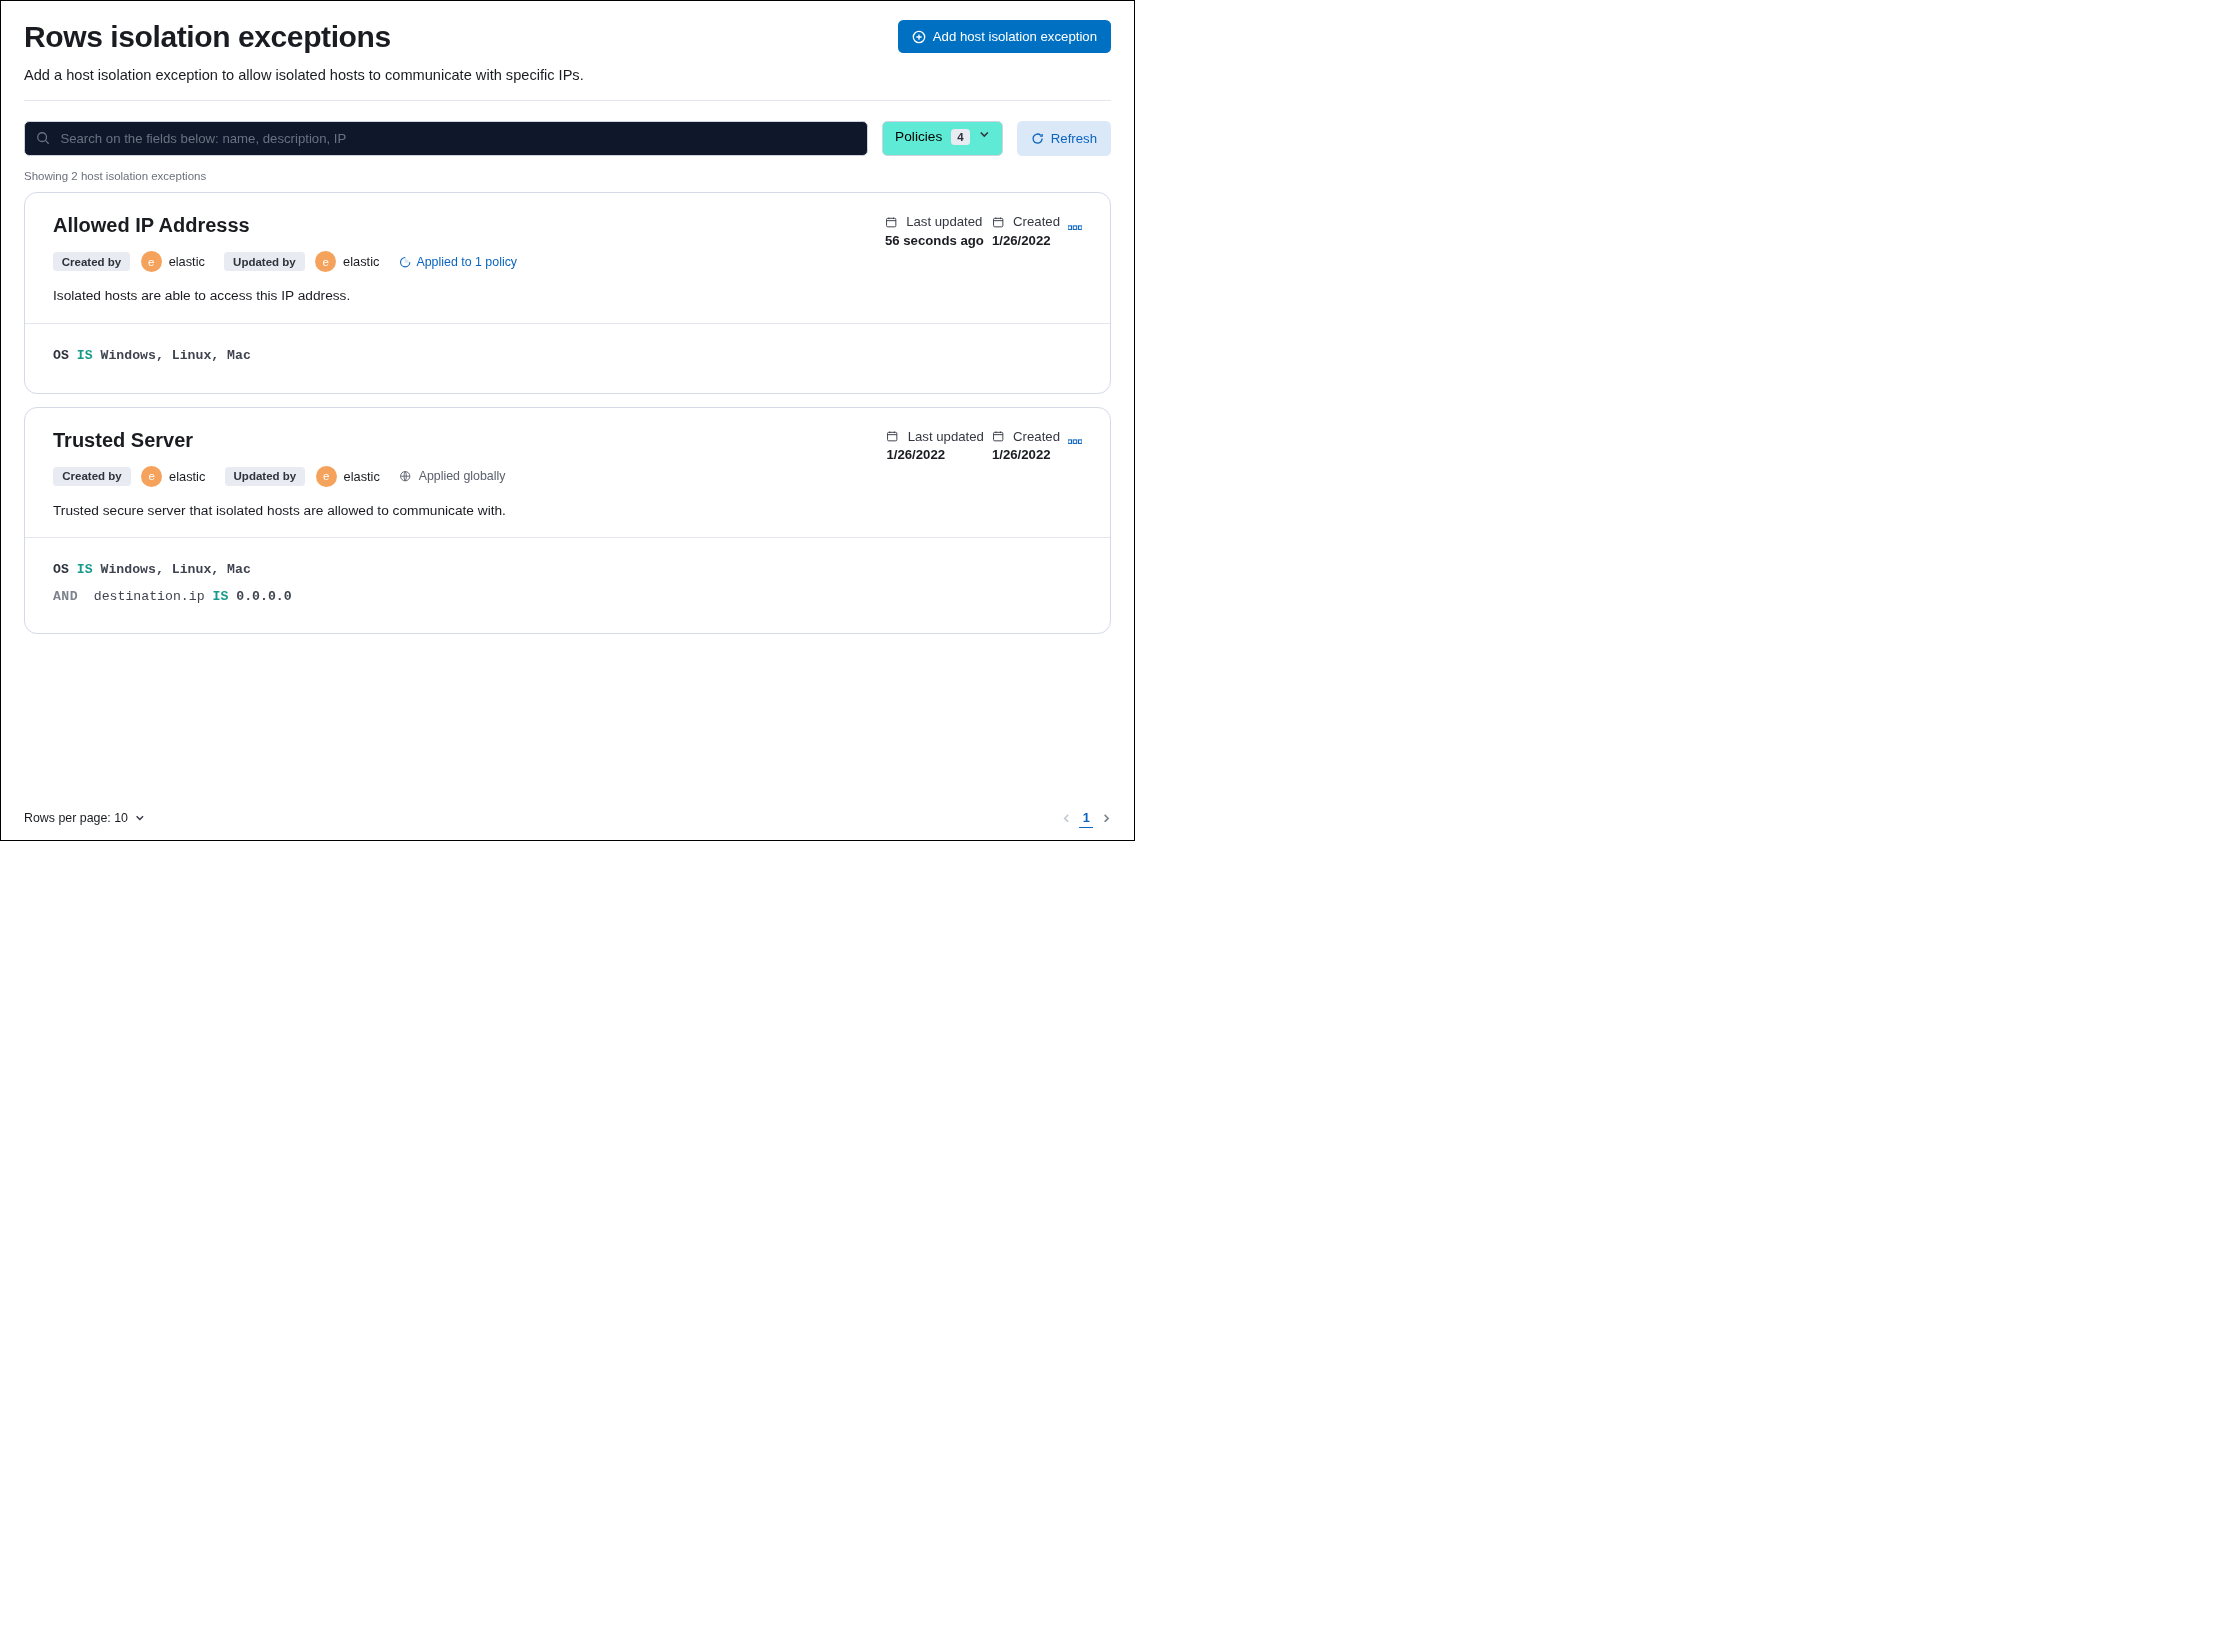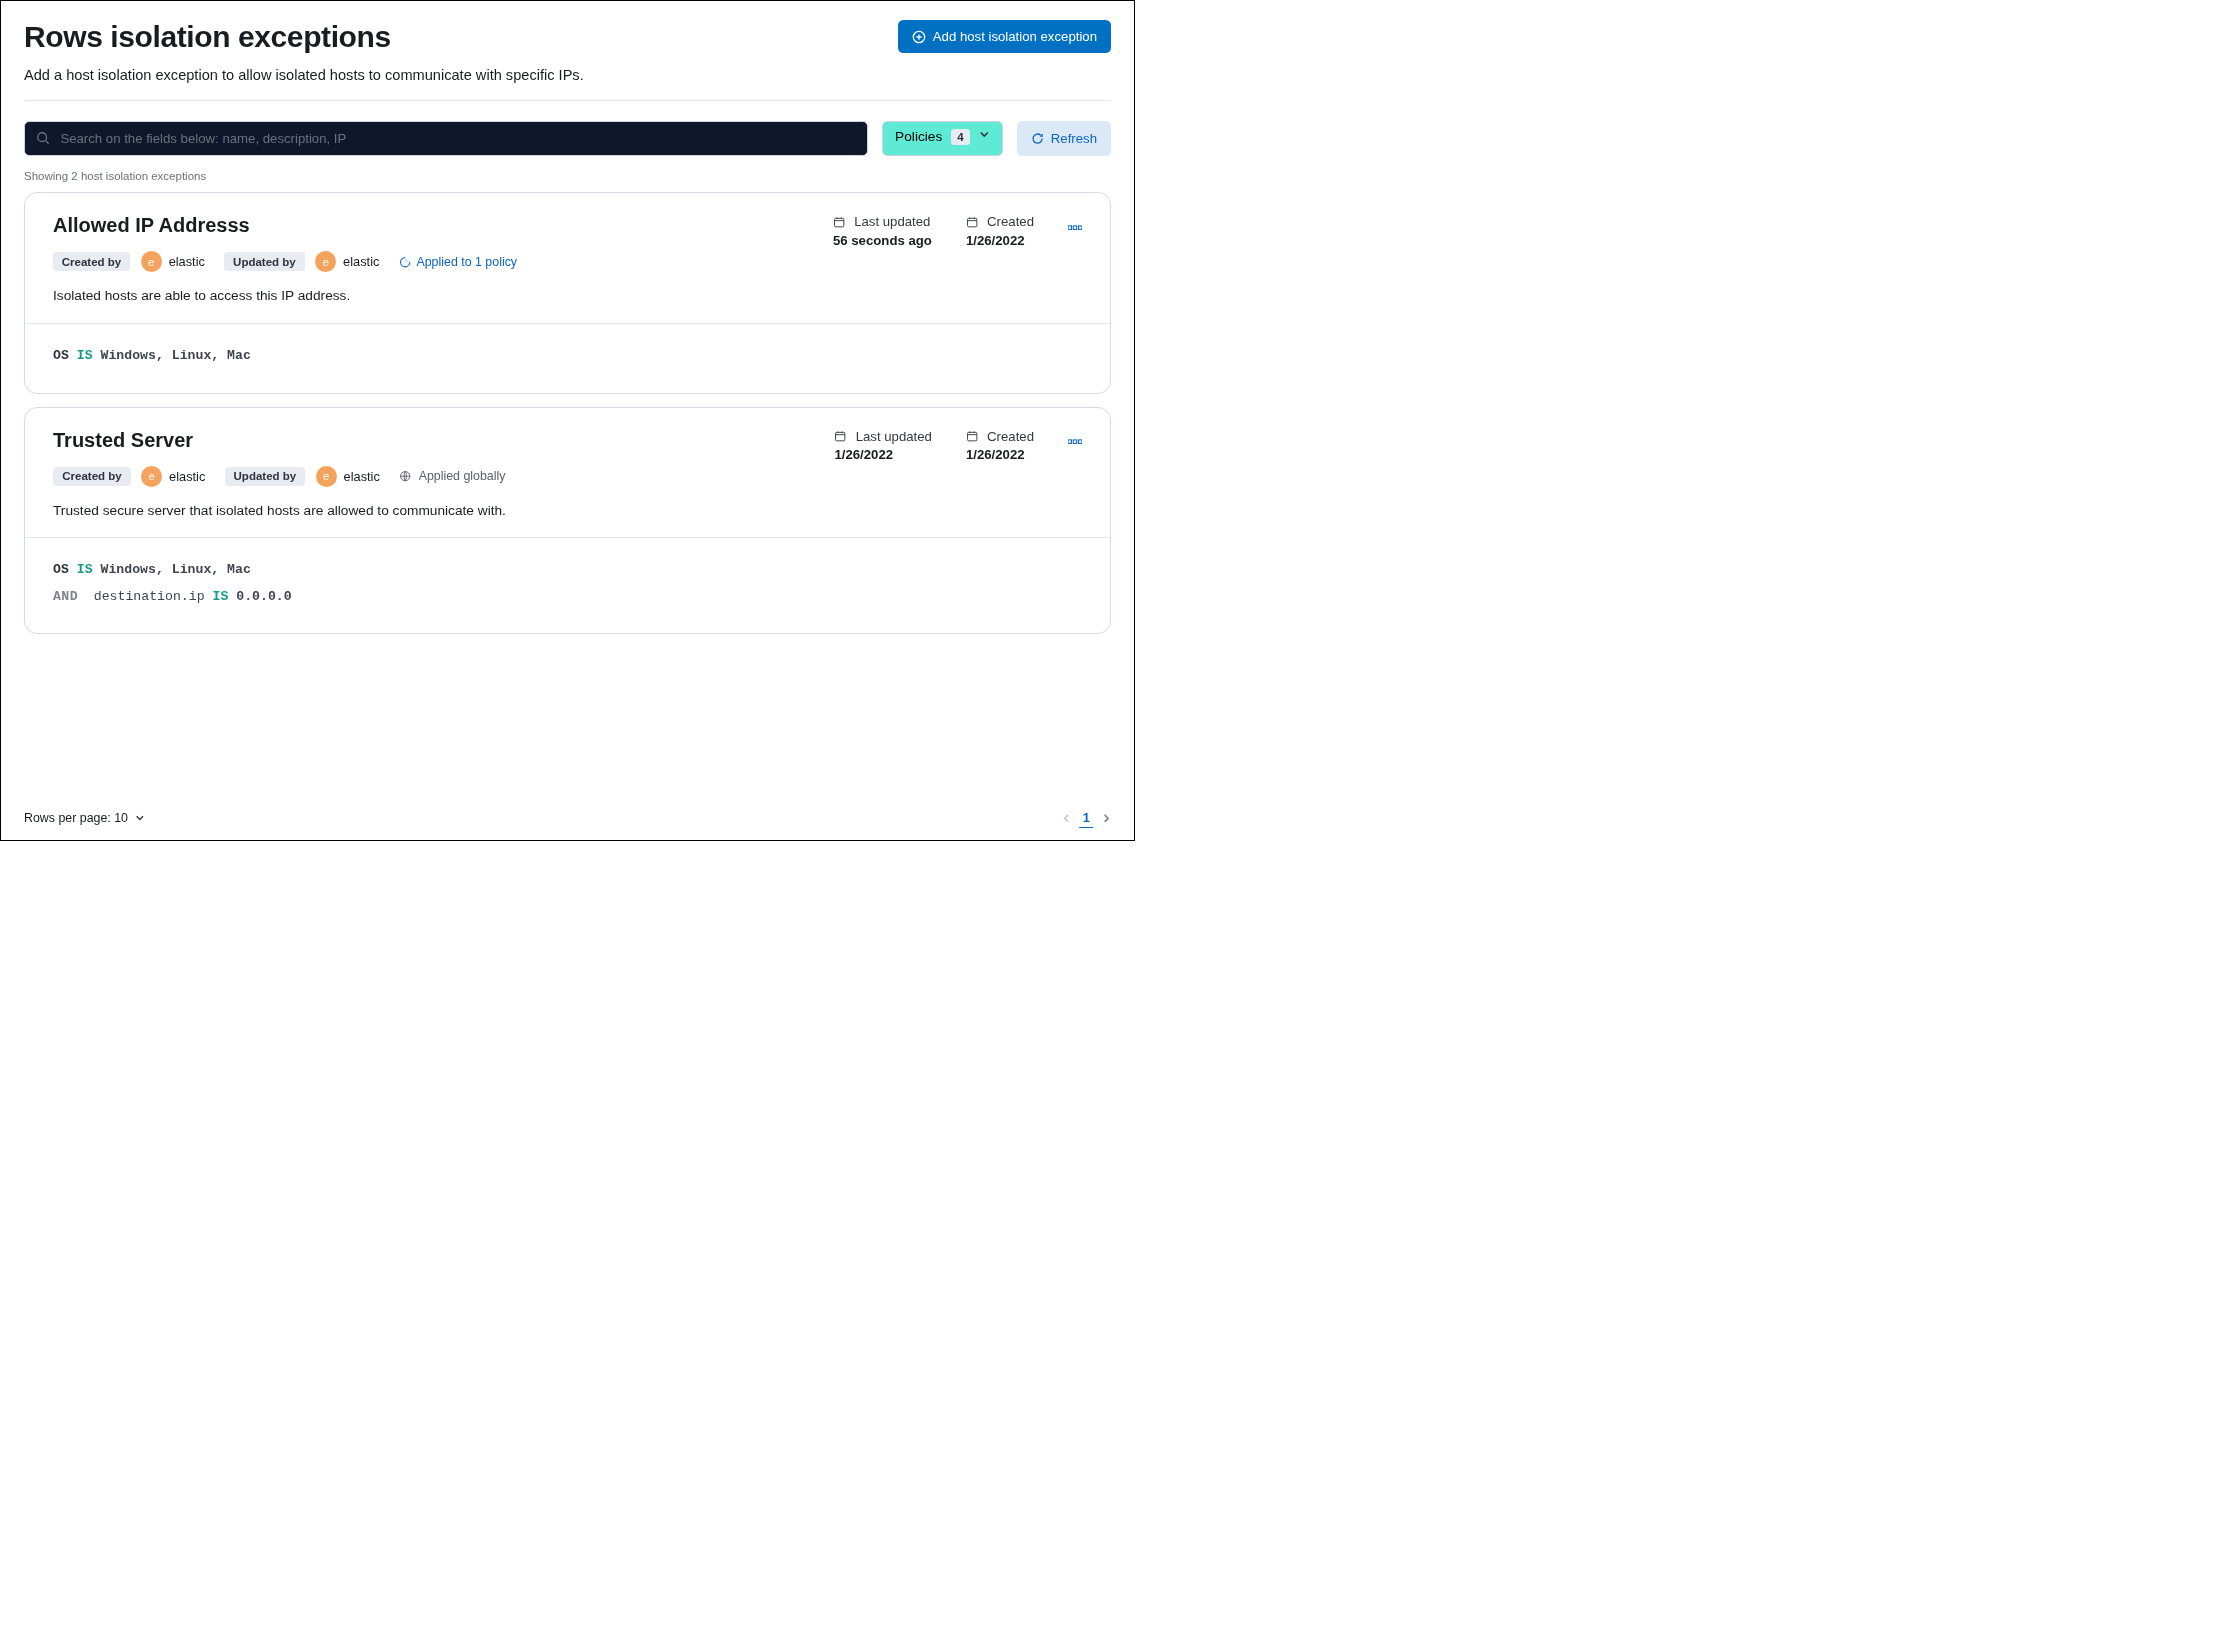--- a/index.html
+++ b/index.html
@@ -51,21 +51,21 @@
 
   .card {
     border: 0.9px solid #d6dae6; border-radius: 13px; margin-bottom: 13px; background: #fff;
   }
   .card-top { padding: 21px 28px 19.4px 28px; }
   .card-bottom { border-top: 0.9px solid #e3e6ef; padding: 19.4px 28px 23px 28px; }
 
   .card-head-row { display: flex; justify-content: space-between; align-items: flex-start; }
   .card-title { font-size: 20px; font-weight: 700; margin: 0 0 14px 0; }
 
-  .meta-right { display: flex; gap: 34px; align-items: flex-start; }
+  .meta-right { display: flex; gap: 8px; align-items: flex-start; }
   .meta-col { display: flex; flex-direction: column; gap: 3.5px; }
   .meta-label-row { display: flex; align-items: center; gap: 8.8px; }
   .meta-label { font-size: 13.2px; color: #343741; }
   .meta-value { font-size: 13.2px; font-weight: 700; color: #1a1c21; }
   .cal-icon { width: 12.4px; height: 12.4px; color: #343741; }
 
   .dots-btn { color: #0b64c0; cursor: pointer; line-height: 1; padding-top: 3.5px; }
   .dots-btn svg { width: 14px; height: 5.3px; }
 
   .badges-row { display: flex; align-items: center; gap: 10.6px; flex-wrap: wrap; justify-content: center; }

